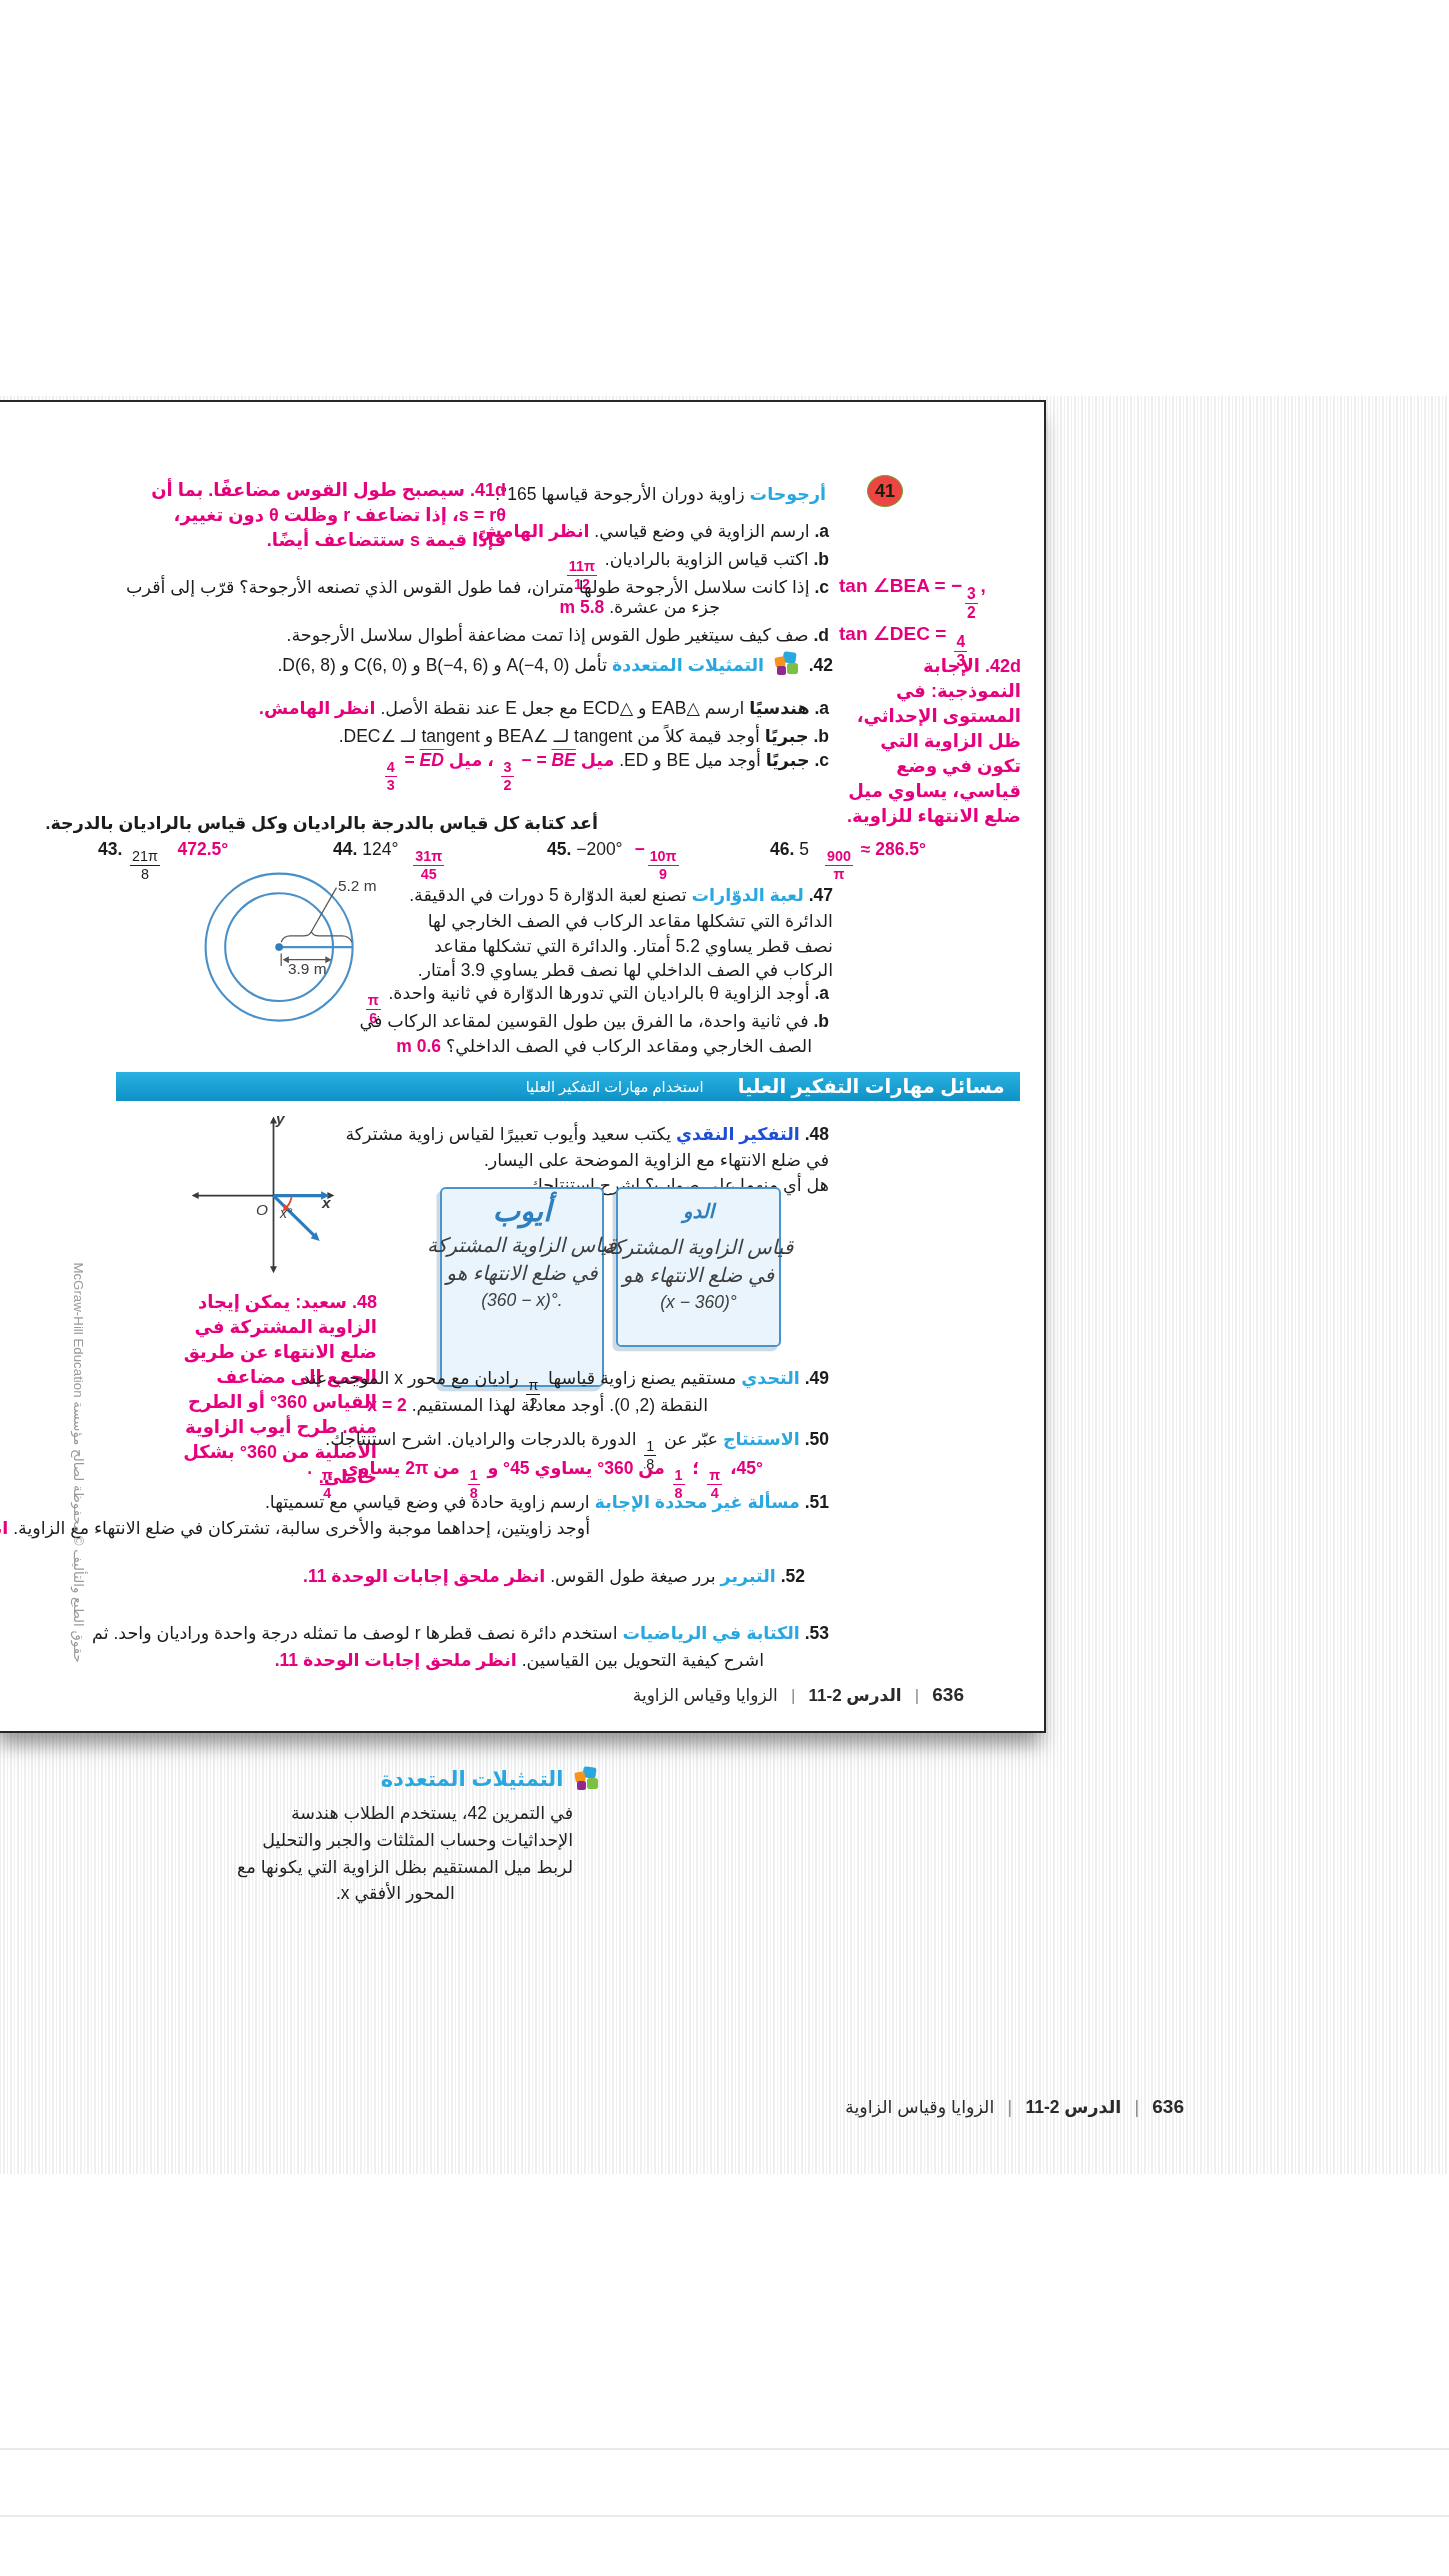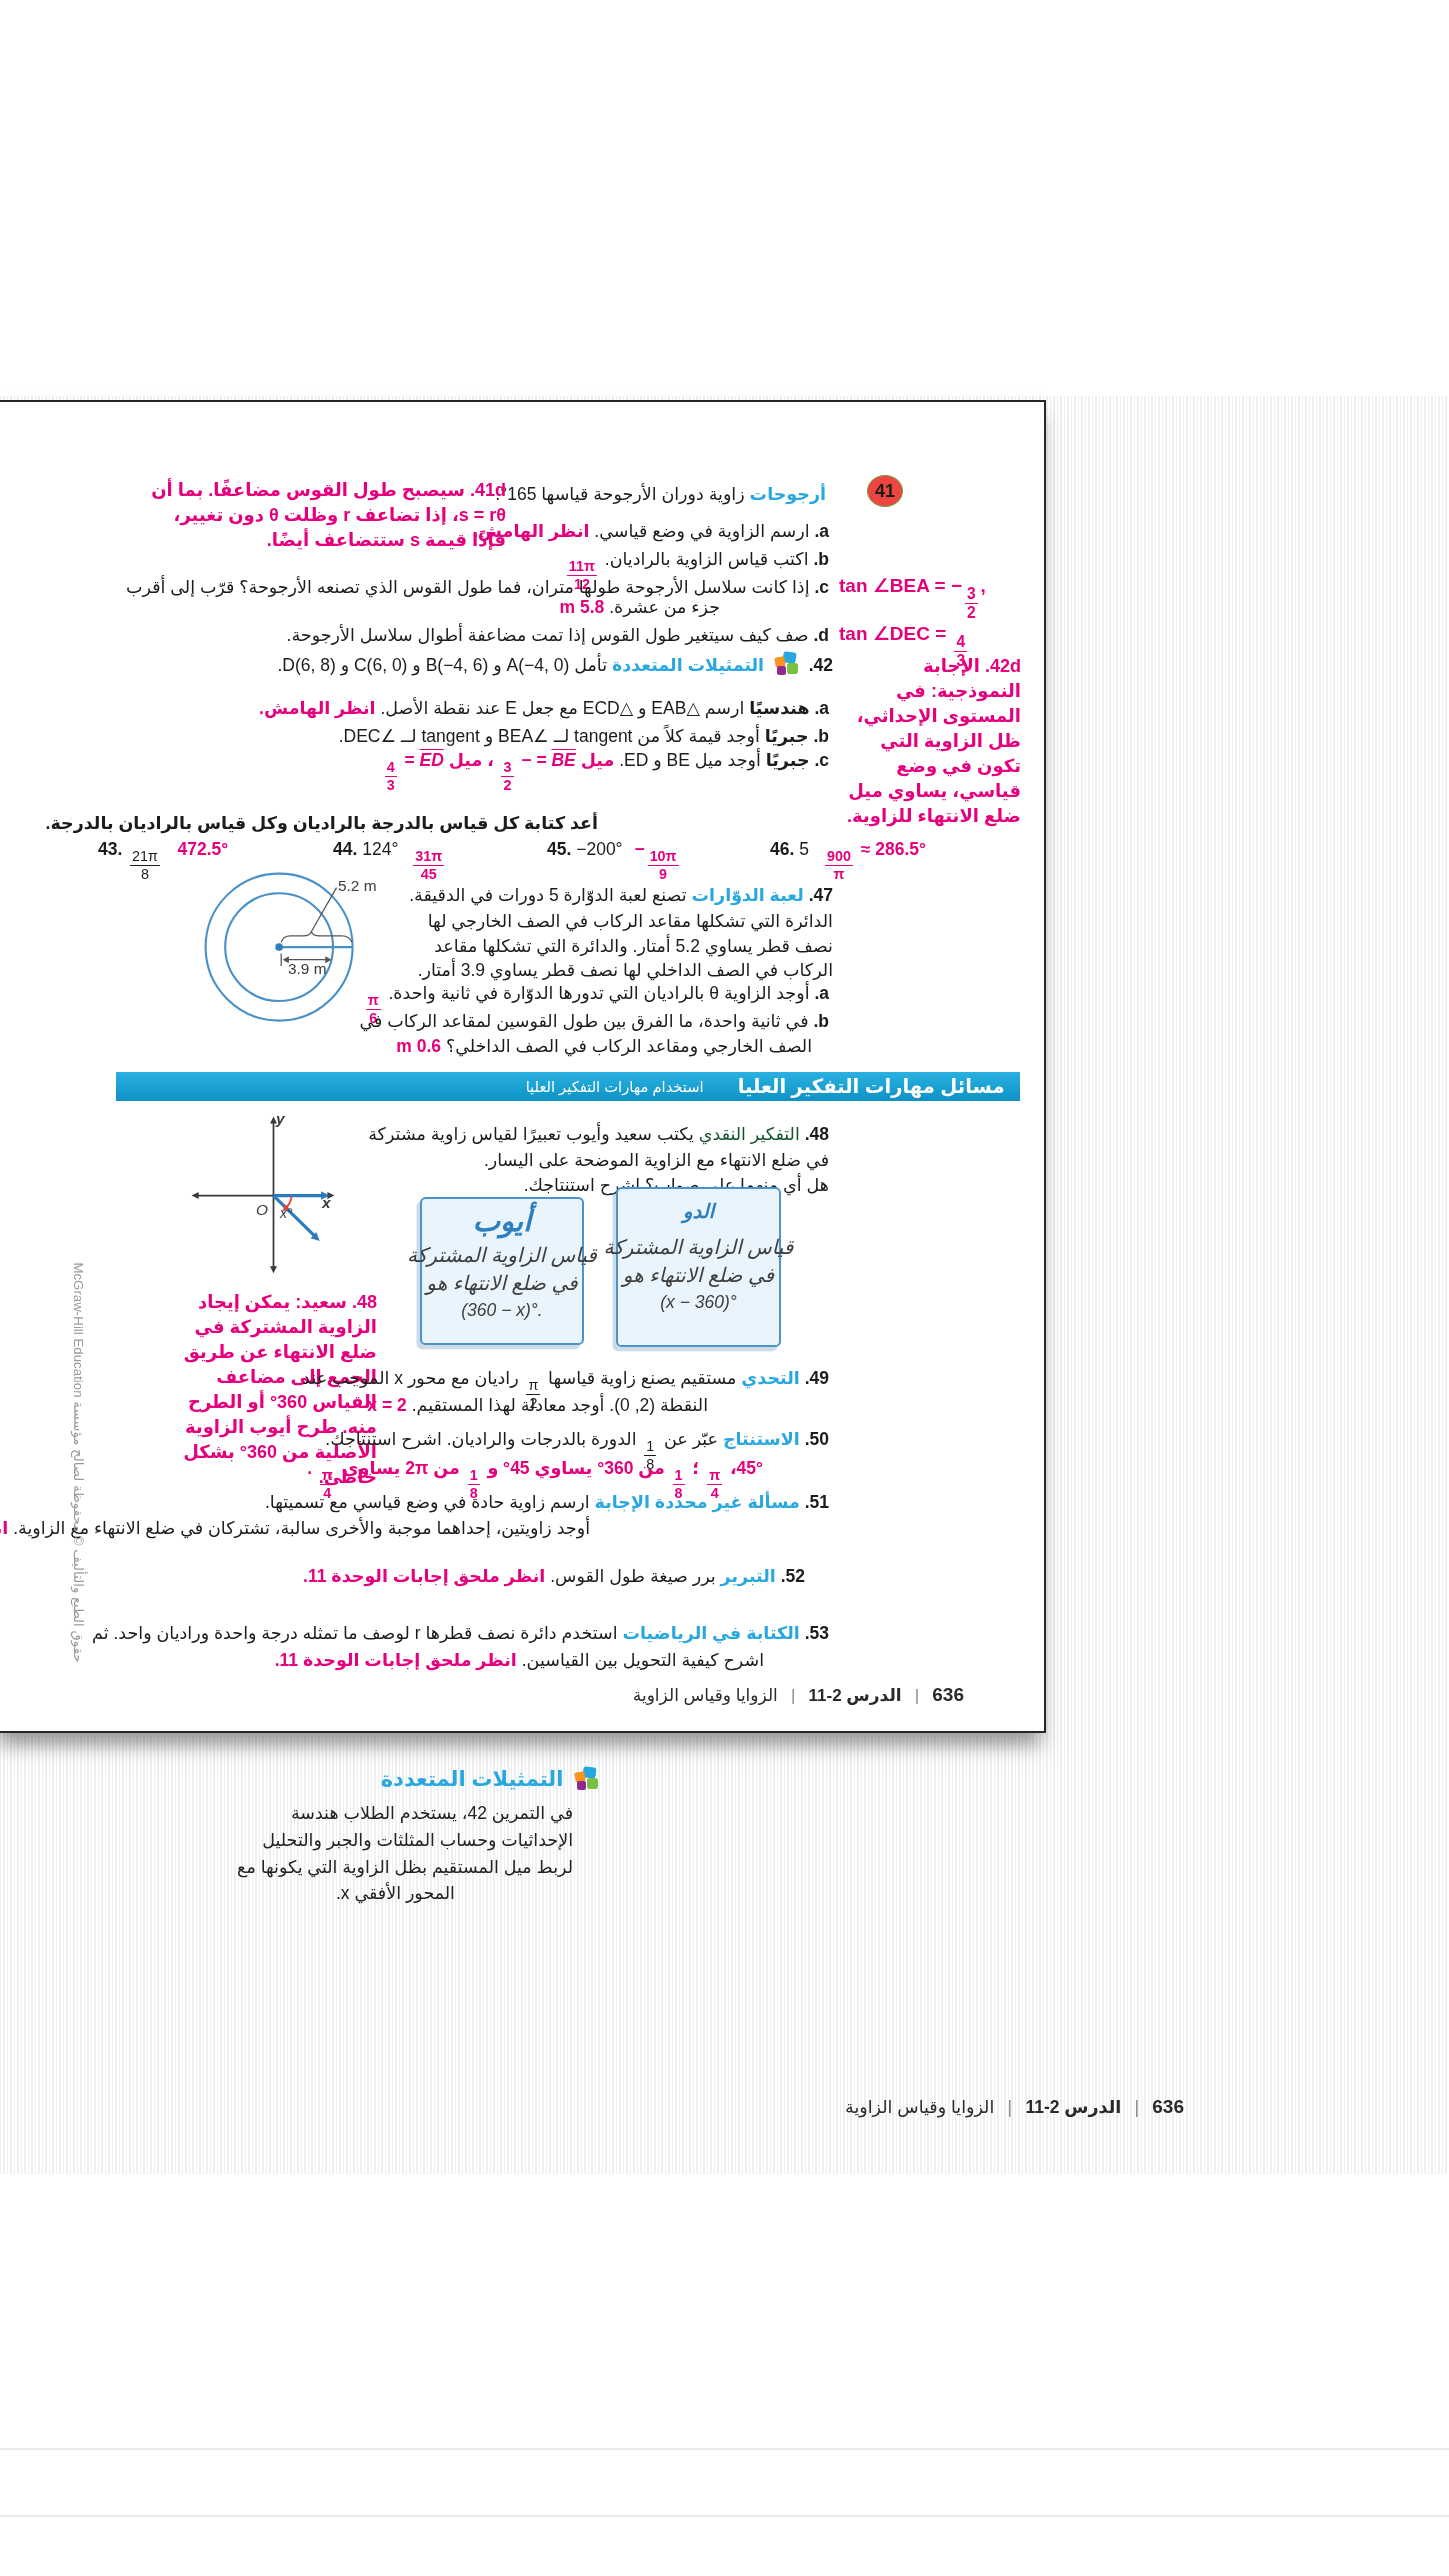--- a/index.html
+++ b/index.html
@@ -6,21 +6,21 @@
   .canvas{position:relative;width:1449px;height:2576px;background:#ffffff;overflow:hidden;
           font-family:"Liberation Sans","DejaVu Sans",sans-serif;color:#1e1c1a;}
   .stripes{position:absolute;left:0;top:396px;width:1449px;height:1778px;
            background:repeating-linear-gradient(90deg,#edeff0 0 1.4px,#ffffff 1.4px 3.5px);}
   .page{position:absolute;left:-3.5px;top:400px;width:1049px;height:1333px;background:#fff;
         border:2.8px solid #262626;box-sizing:border-box;
         box-shadow:0 15.4px 18px -2.8px rgba(110,110,110,.55), -7px 12.6px 15.4px -5.6px rgba(130,130,130,.35);}
   .t{position:absolute;direction:rtl;font-size:17.5px;line-height:24px;white-space:nowrap;color:#1e1c1a;}
   .num{font-weight:bold;}
   .kw{color:#29a8e0;font-weight:bold;}
-  .kw-red{color:#14532d;font-weight:normal;text-align:center;}
+  .kw-red{color:#1d4ed8;font-weight:bold;text-align:center;}
   .lead{font-weight:bold;}
   .pink{color:#e6007e;font-weight:bold;}
   .m{position:absolute;direction:rtl;text-align:right;color:#e6007e;font-weight:bold;
      font-size:18px;line-height:25px;white-space:nowrap;}
   .ltr{direction:ltr;}
   .it{font-style:italic;}
   .ov{text-decoration:overline;font-style:italic;}
   .frac{display:inline-flex;flex-direction:column;align-items:center;line-height:1.05;
         vertical-align:-0.45em;padding:0 2.8px;font-size:0.82em;}
   .frac .fn{border-bottom:1.4px solid currentColor;padding:0 2.1px 0.7px;}
@@ -277,21 +277,21 @@
   <div class="dlabel it" style="left:322px;top:1194px;font-weight:bold;">x</div>
   <div class="dlabel it" style="left:256px;top:1201px;">O</div>
   <div class="dlabel it" style="left:280px;top:1205px;font-size:14px;">x°</div>
 
   <div class="ansbox" style="left:616px;top:1187px;width:165px;height:160px;">
     <div class="bt-saeed">الدو</div>
     <div class="bl">قياس الزاوية المشتركة</div>
     <div class="bl">في ضلع الانتهاء هو</div>
     <div class="be">(x − 360)°</div>
   </div>
-  <div class="ansbox" style="left:420px;top:1187px;width:164px;height:148px;margin-top:10px;">
+  <div class="ansbox" style="left:440px;top:1187px;width:164px;height:200px;">
     <div class="bt-ayoub">أيوب</div>
     <div class="bl">قياس الزاوية المشتركة</div>
     <div class="bl">في ضلع الانتهاء هو</div>
     <div class="be">(360 − x)°.</div>
   </div>
 
   <div class="m" style="top:1290px;right:1072px;">
     <div>48. سعيد: يمكن إيجاد</div>
     <div>الزاوية المشتركة في</div>
     <div>ضلع الانتهاء عن طريق</div>

